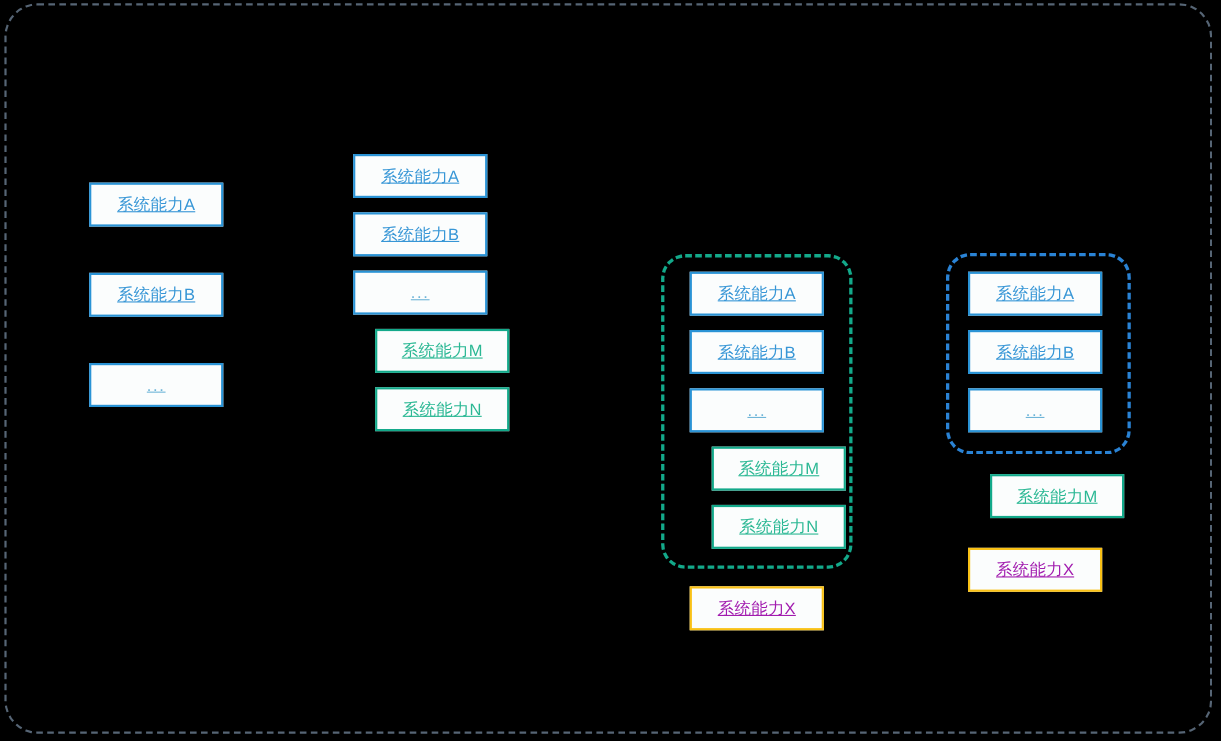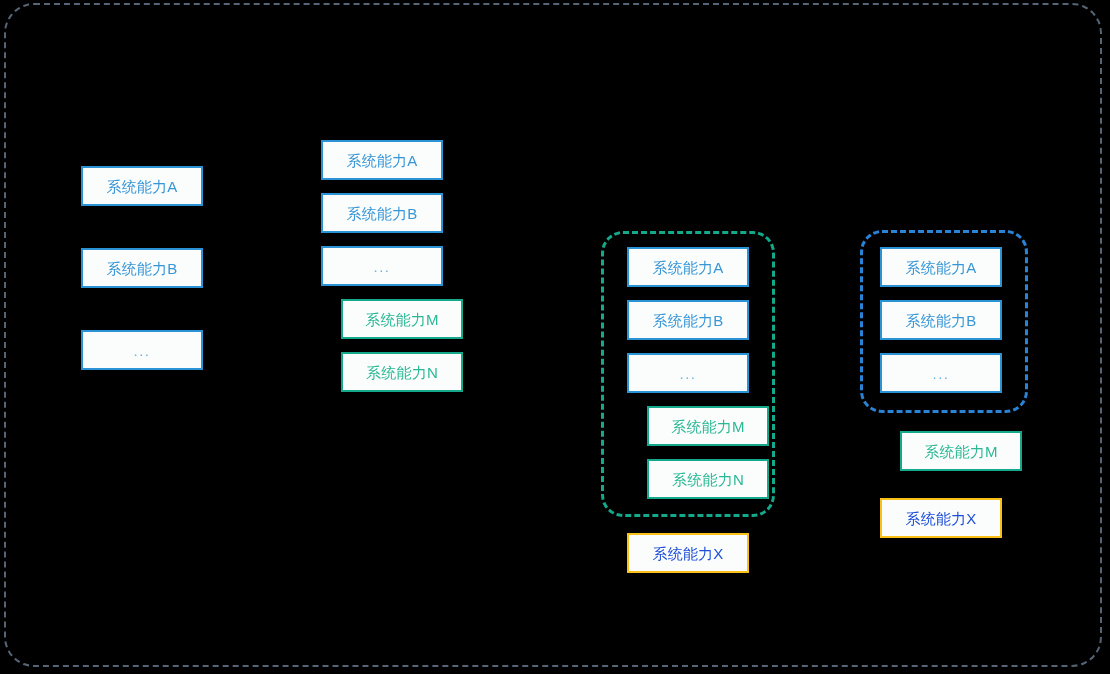--- a/index.html
+++ b/index.html
@@ -43,33 +43,34 @@
     border: 2px solid #2a93d5;
     display: flex;
     align-items: center;
     justify-content: center;
     font-size: 15px;
     line-height: 1;
     letter-spacing: 0.2px;
     color: #2a93d5;
     white-space: nowrap;
     user-select: none;
+    text-decoration: underline;
   }
   .cap-box.blue {
     border-color: #2a93d5;
     color: #3796d6;
   }
   .cap-box.green {
     border-color: #13a98a;
     color: #2bb894;
     margin-left: 20px;
   }
   .cap-box.gold {
     border-color: #f9c116;
-    color: #1d4ed8;
+    color: #a21caf;
   }
   .cap-box.ellipsis {
     color: #6fb5d8;
     font-size: 15px;
     letter-spacing: 1.5px;
   }
 
   
   .group-frame {
     position: absolute;

